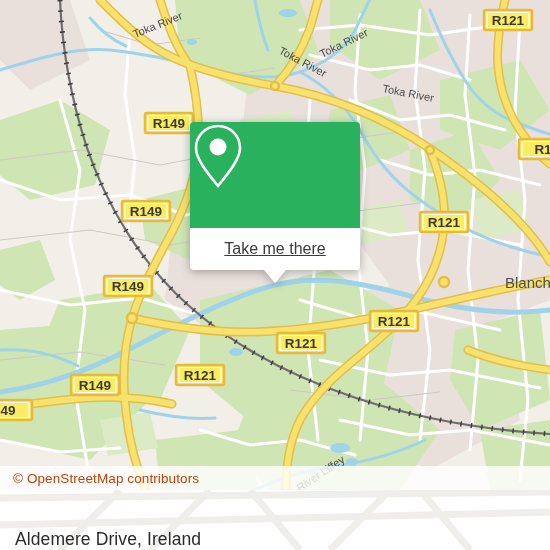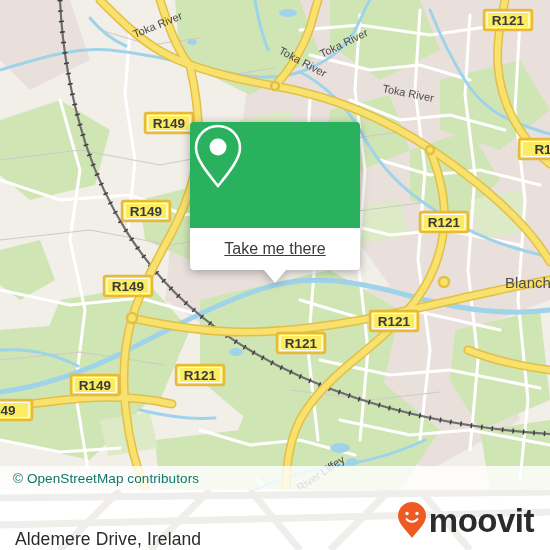--- a/index.html
+++ b/index.html
@@ -14,21 +14,21 @@
   
   #map{position:absolute;left:0;top:0;width:550px;height:490px;overflow:hidden;background:#f2efe9;}
   #map svg{display:block;position:absolute;left:0;top:0;}
 
   
   #attrib{
     position:absolute;left:0;top:466px;width:550px;height:24px;
     background:rgba(255,255,255,0.80);
     display:flex;align-items:center;
     box-sizing:border-box;padding-left:13px;
-    font-size:13.5px;color:#0f766e;letter-spacing:0.1px;
+    font-size:13.5px;color:#c2410c;letter-spacing:0.1px;
     z-index:30;
   }
 
   
   #callout{
     position:absolute;left:190px;top:122px;width:170px;
     z-index:40;
     filter:drop-shadow(0 2px 5px rgba(0,0,0,0.30));
   }
   #callout-head{
@@ -318,24 +318,15 @@
         <path d="M250,0 L300,60"></path>
         <path d="M330,60 L390,0"></path>
         <path d="M420,0 L470,60"></path>
         <path d="M0,35 L550,22"></path>
         <path d="M0,8 L550,2"></path>
       </g>
     </svg>
     <div id="footer-title">
       <span>Aldemere Drive, Ireland</span>
     </div>
-    <div id="brand">
-      <svg width="30" height="38" viewBox="0 0 30 38">
-        <path d="M15 1 C7.3 1 1 7.3 1 15 C1 23 11 31 15 37 C19 31 29 23 29 15 C29 7.3 22.7 1 15 1 Z" fill="#ef5a23"></path>
-        <circle cx="10" cy="12.5" r="1.7" fill="#ffffff"></circle>
-        <circle cx="20" cy="12.5" r="1.7" fill="#ffffff"></circle>
-        <path d="M9.5 18 C11.5 21.5 18.5 21.5 20.5 18" stroke="#ffffff" stroke-width="2" fill="none" stroke-linecap="round"></path>
-      </svg>
-      <span id="brand-word">moovit</span>
-    </div>
   </div>
 
 </div>
 
 </body></html>

